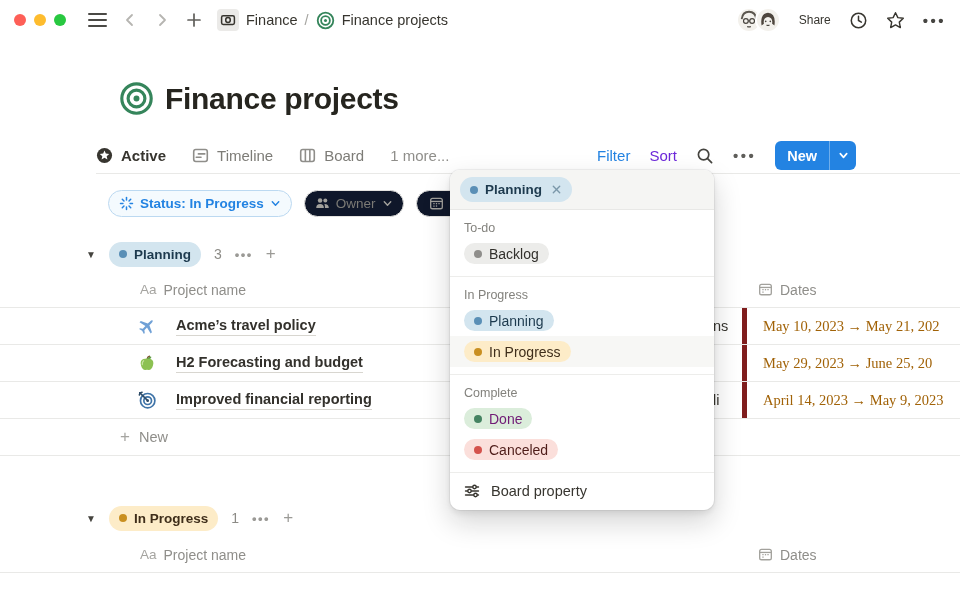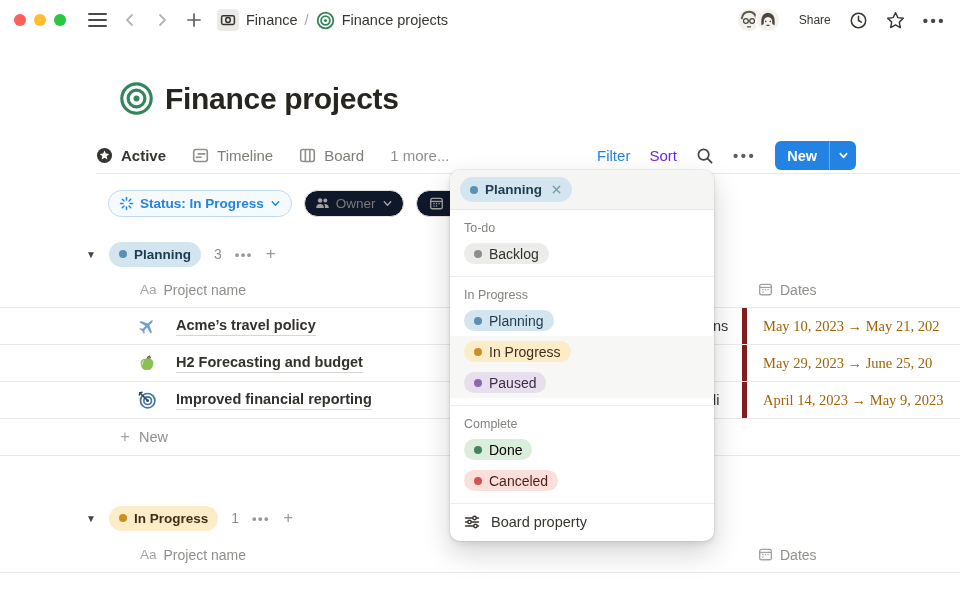--- a/index.html
+++ b/index.html
@@ -53,21 +53,21 @@
   
   .group-header { position:absolute; left:86px; height:28px; display:flex; align-items:center; gap:13px; }
   .g1 { top:240px; } .g2 { top:504px; }
   .tri { font-size:10px; color:#45443F; cursor:pointer; }
   .tag { display:inline-flex; align-items:center; gap:7px; height:25px; padding:0 10px; border-radius:14px; font-size:13.5px; font-weight:600; white-space:nowrap; }
   .dot { width:8px; height:8px; border-radius:50%; flex:none; }
   .tag-blue   { background:#D3E5EF; color:#1D3A4E; } .tag-blue .dot   { background:#5A8FB6; }
   .tag-yellow { background:#FDECC8; color:#3F2E1A; } .tag-yellow .dot { background:#C98F20; }
   .tag-gray   { background:#ECECEA; color:#32302C; } .tag-gray .dot   { background:#8F8E8B; }
   .tag-purple { background:#E7DEEE; color:#3C2D49; } .tag-purple .dot { background:#9065B0; }
-  .tag-green  { background:#DBEDDB; color:#000000; } .tag-green .dot  { background:#448361; }
+  .tag-green  { background:#DBEDDB; color:#701a75; } .tag-green .dot  { background:#448361; }
   .tag-red    { background:#FBDFDB; color:#4E1C19; } .tag-red .dot    { background:#D4524C; }
   .g-count { font-size:14px; color:#8C8B86; }
   .g-dots { font-size:13px; color:#9B9A96; letter-spacing:1.5px; font-weight:700; cursor:pointer; }
   .g-plus { font-size:17px; color:#9B9A96; cursor:pointer; }
 
   
   .tbl { position:absolute; left:0; right:0; }
   .t1 { top:272px; } .t2 { top:537px; }
   .thead { position:relative; height:36px; border-bottom:1px solid #E9E9E7; }
   .th-name { position:absolute; left:140px; top:0; bottom:0; display:flex; align-items:center; gap:7px; font-size:14px; color:#8F8E8A; }
@@ -425,26 +425,20 @@
           <span class="dot"></span>
           <span>Planning</span>
         </span>
     </div>
     <div class="dd-option dd-hl">
       <span class="tag tag-yellow">
           <span class="dot"></span>
           <span>In Progress</span>
         </span>
     </div>
-    <div class="dd-option dd-hl">
-      <span class="tag tag-purple">
-          <span class="dot"></span>
-          <span>Paused</span>
-        </span>
-    </div>
     <div class="dd-divider"></div>
 
     <div class="dd-section-label">Complete</div>
     <div class="dd-option">
       <span class="tag tag-green">
           <span class="dot"></span>
           <span>Done</span>
         </span>
     </div>
     <div class="dd-option">

